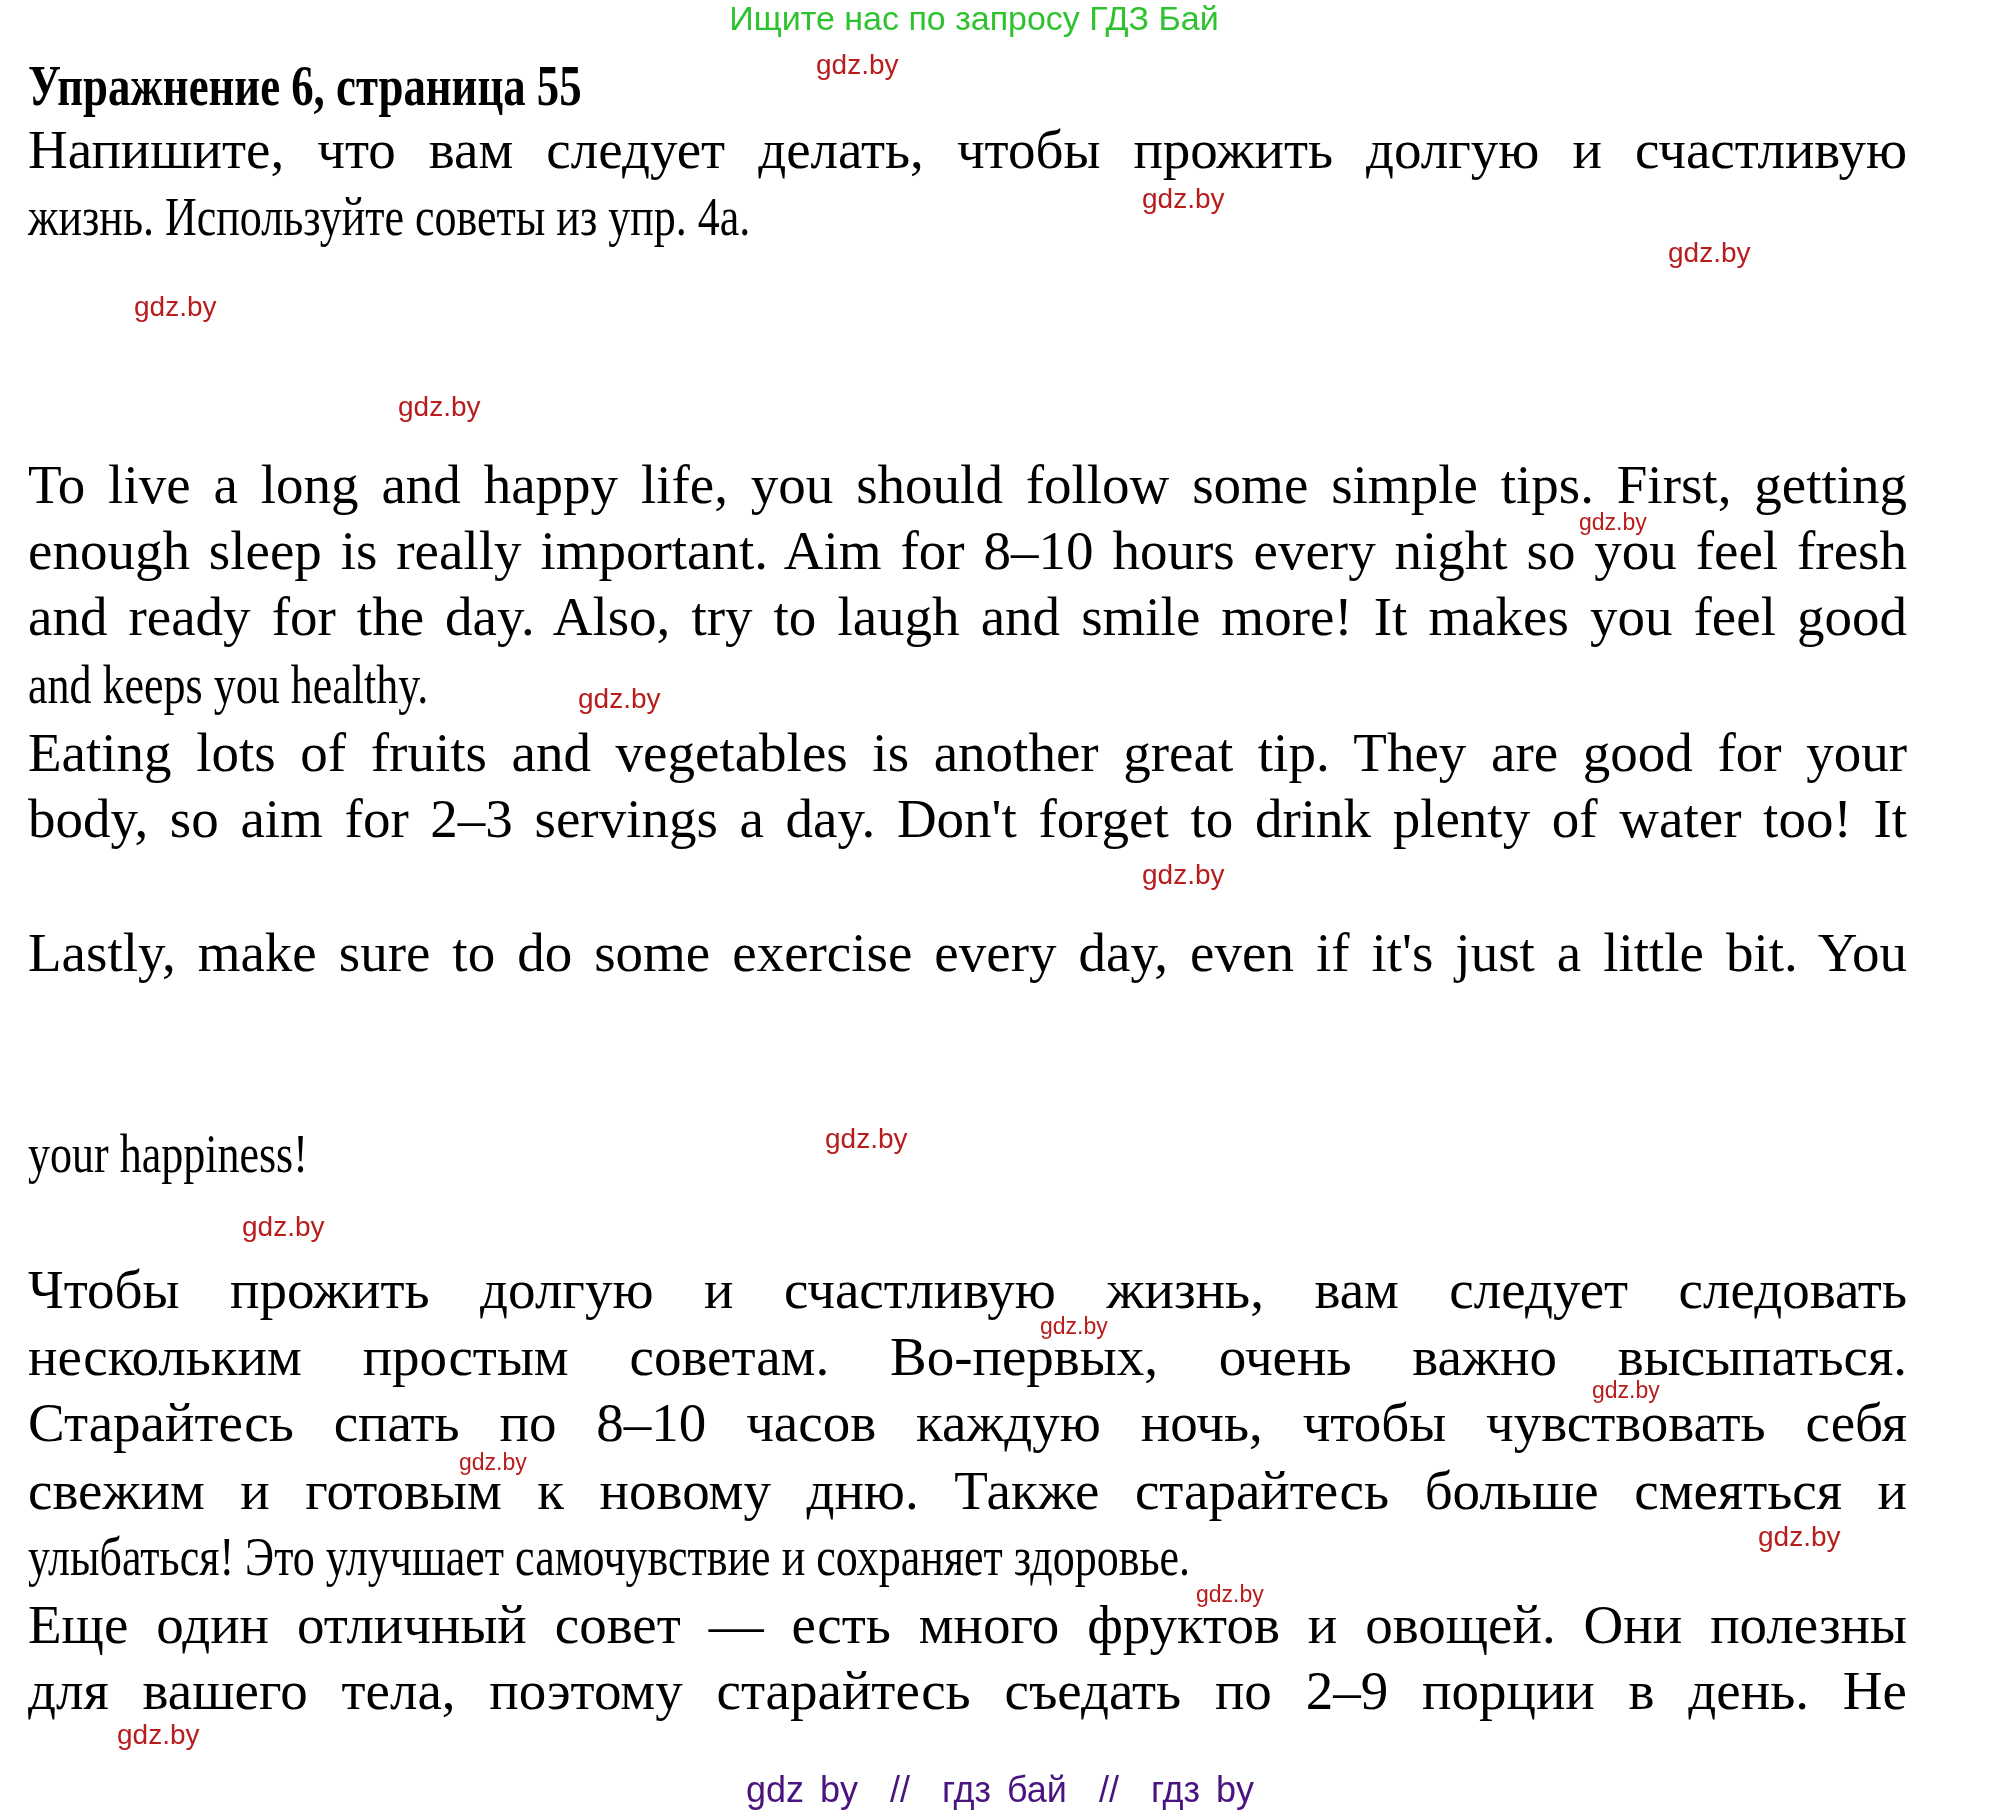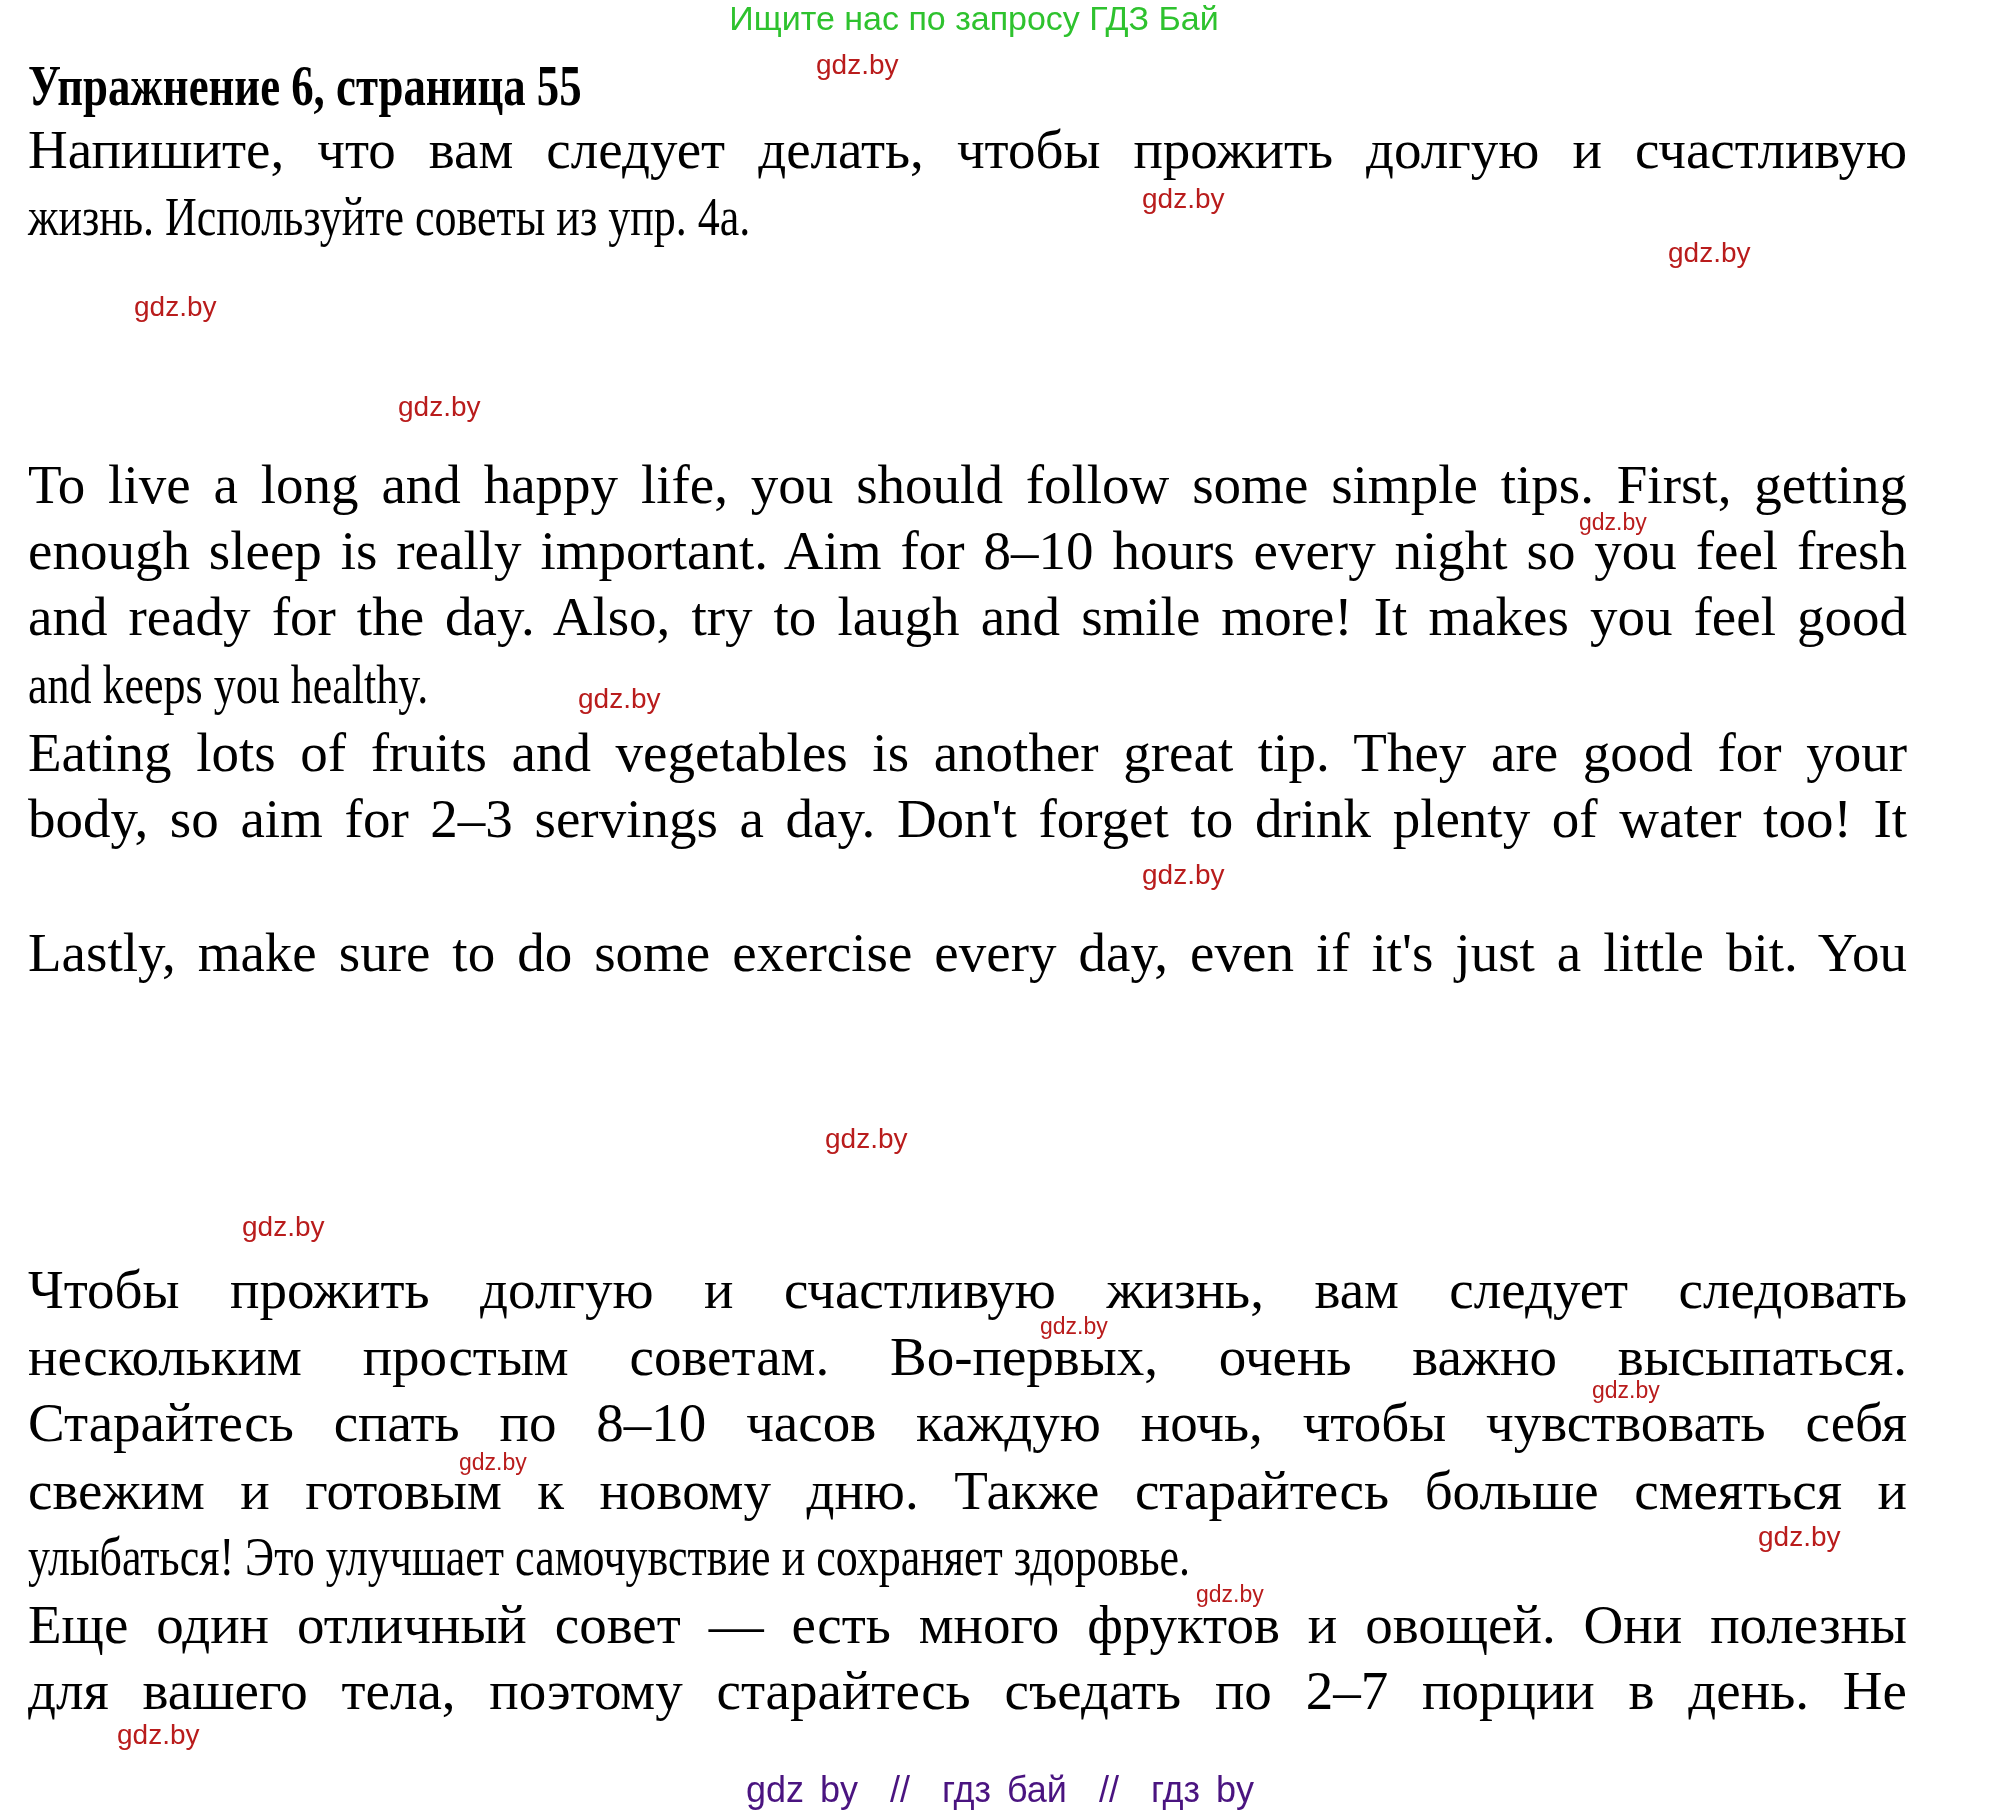--- a/index.html
+++ b/index.html
@@ -60,39 +60,40 @@
   <div class="line" style="top:652px;"><span class="inner" style="transform: scaleX(0.8);">and keeps you healthy.</span></div>
   <div class="line just" style="top:720px;">
       <span class="inner">Eating lots of fruits and vegetables is another great tip. They are good for your</span>
     </div>
   <div class="line just" style="top:786px;">
       <span class="inner">body, so aim for 2–3 servings a day. Don't forget to drink plenty of water too! It</span>
     </div>
   <div class="line just" style="top:920px;">
       <span class="inner">Lastly, make sure to do some exercise every day, even if it's just a little bit. You</span>
     </div>
+  <div class="line" style="top:1121px;"><span class="inner" style="transform: scaleX(0.8);">your happiness!</span></div>
 
   <div class="line just" style="top:1257px;">
       <span class="inner">Чтобы прожить долгую и счастливую жизнь, вам следует следовать</span>
     </div>
   <div class="line just" style="top:1324px;">
       <span class="inner">нескольким простым советам. Во-первых, очень важно высыпаться.</span>
     </div>
   <div class="line just" style="top:1390px;">
       <span class="inner">Старайтесь спать по 8–10 часов каждую ночь, чтобы чувствовать себя</span>
     </div>
   <div class="line just" style="top:1458px;">
       <span class="inner">свежим и готовым к новому дню. Также старайтесь больше смеяться и</span>
     </div>
   <div class="line" style="top:1524px;"><span class="inner" style="transform: scaleX(0.8);">улыбаться! Это улучшает самочувствие и сохраняет здоровье.</span></div>
   <div class="line just" style="top:1592px;">
       <span class="inner">Еще один отличный совет — есть много фруктов и овощей. Они полезны</span>
     </div>
   <div class="line just" style="top:1658px;">
-      <span class="inner">для вашего тела, поэтому старайтесь съедать по 2–7 порции в день. Не</span>
+      <span class="inner">для вашего тела, поэтому старайтесь съедать по 2–9 порции в день. Не</span>
     </div>
 
   <span class="wm" style="left:816px; top:50px;">gdz.by</span>
   <span class="wm" style="left:1142px; top:184px;">gdz.by</span>
   <span class="wm" style="left:1668px; top:238px;">gdz.by</span>
   <span class="wm" style="left:134px; top:292px;">gdz.by</span>
   <span class="wm" style="left:398px; top:392px;">gdz.by</span>
   <span class="wm small" style="left:1579px; top:510px;">gdz.by</span>
   <span class="wm" style="left:578px; top:684px;">gdz.by</span>
   <span class="wm" style="left:1142px; top:860px;">gdz.by</span>

